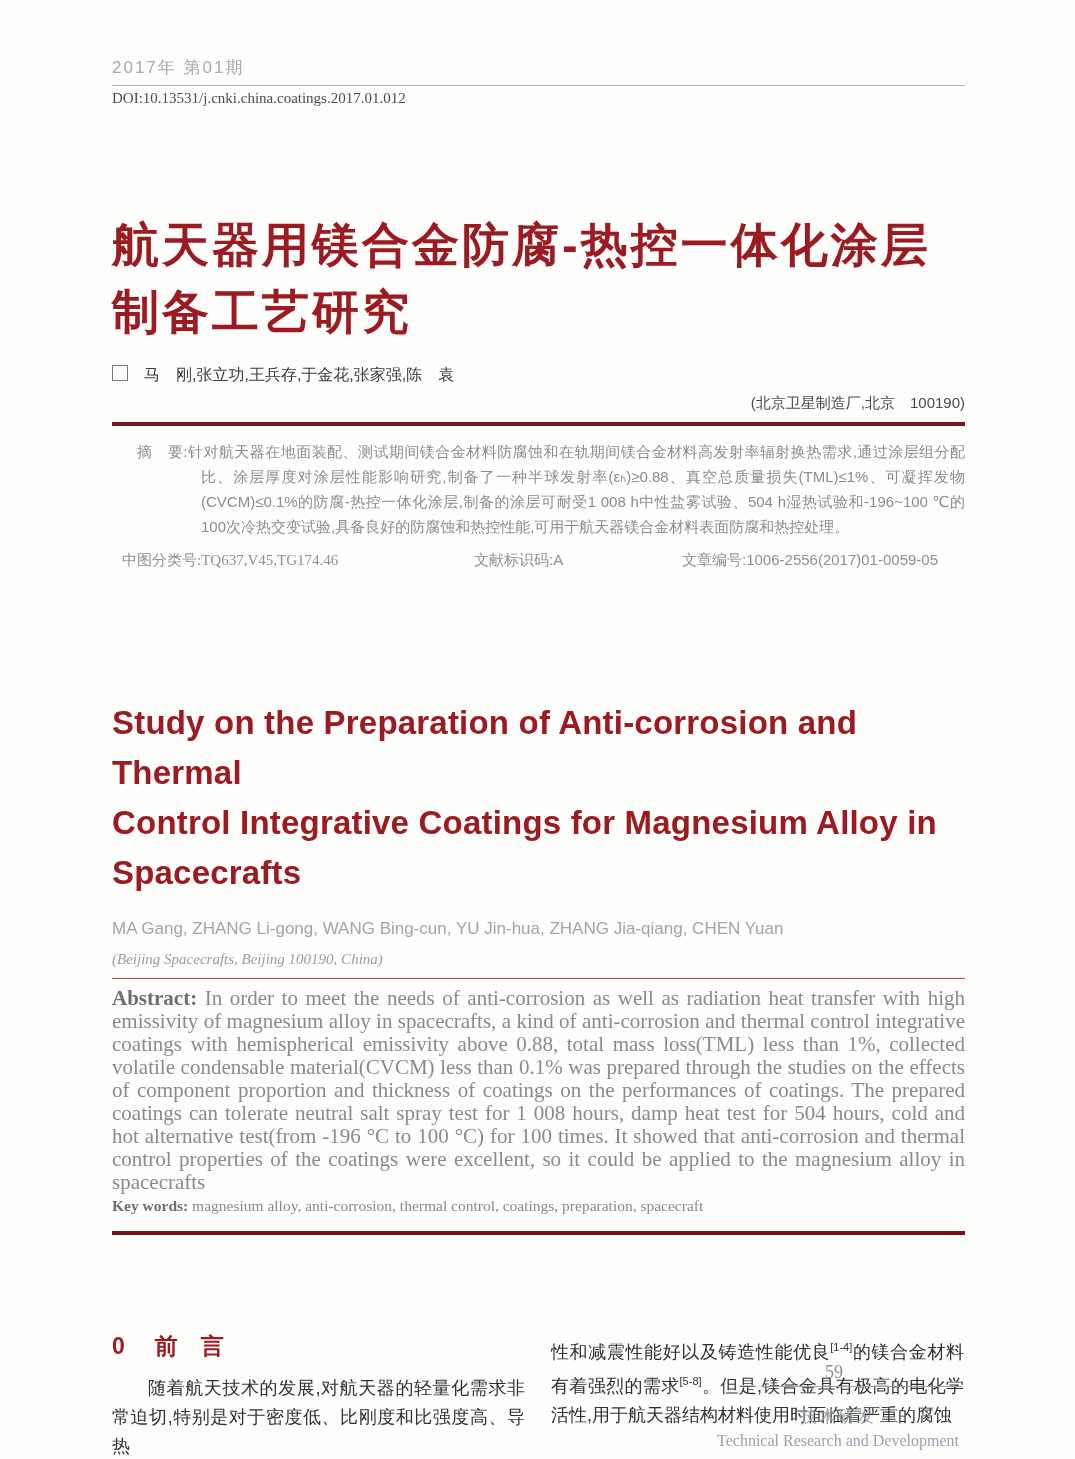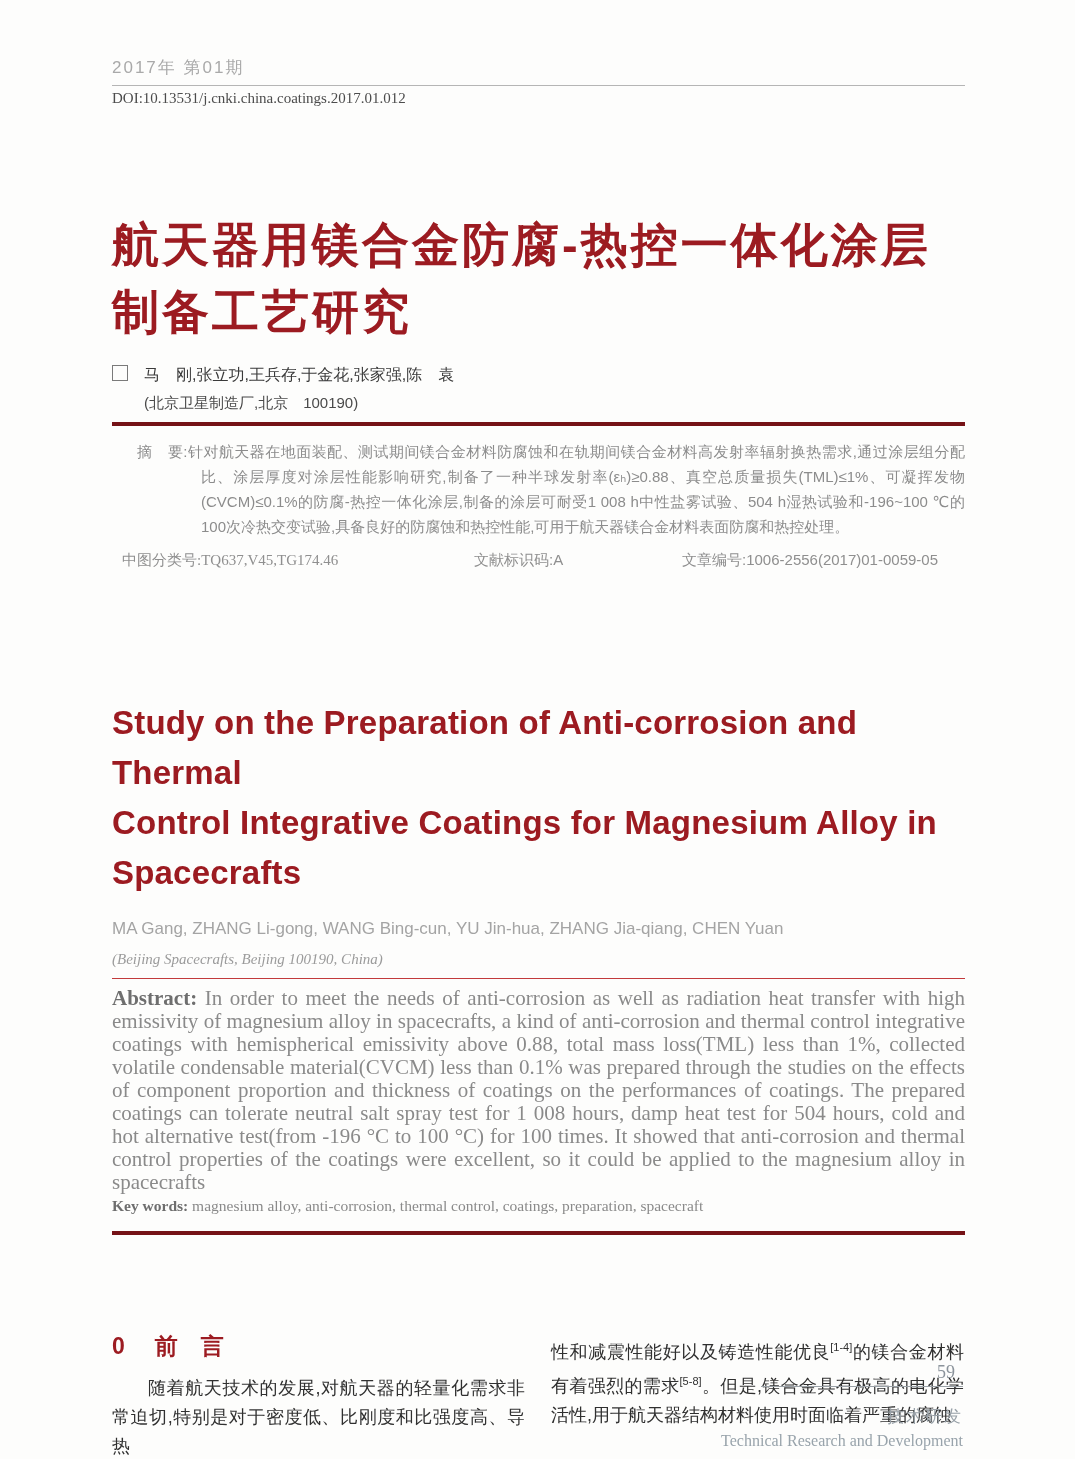--- a/index.html
+++ b/index.html
@@ -19,21 +19,21 @@
   .rule-gray{height:1px;background:#b5b5b5;margin-top:6px;}
   .doi{margin-top:4px;font-size:15px;color:#4c4c4c;font-family:"Liberation Serif","DejaVu Serif",serif;}
   
   .cn-title{
     margin:104px 0 0 0;
     font-size:47px;line-height:67px;font-weight:bold;
     color:#9c1b21;letter-spacing:3px;
   }
   .authors-row{margin-top:20px;font-size:16px;color:#3a3a3a;}
   .authors-row .marker{display:inline-block;width:14px;height:14px;border:1.5px solid #7a7a7a;margin-right:16px;vertical-align:-1px;}
-  .affiliation-cn{margin-top:8px;padding-left:32px;font-size:15px;color:#4a4a4a;}
+  .affiliation-cn{margin-top:8px;padding-left:32px;font-size:15px;color:#4a4a4a;text-align:right;}
   .rule-thick{height:4px;background:#751216;margin-top:9px;}
   
   .cn-abstract{
     margin:13px 0 0 25px;
     font-size:15px;line-height:25px;color:#8c8c8c;
     padding-left:64px;text-indent:-64px;text-align:justify;
   }
   .cn-abstract .label{color:#8c8c8c;}
   .cn-keywords{margin:4px 0 0 25px;font-size:15px;color:#9d9d9d;}
   .clc-row{display:flex;margin:12px 0 0 10px;font-size:15px;color:#8f8f8f;}
@@ -67,21 +67,21 @@
     text-align:justify;
   }
   .body-p.first{text-indent:2em;}
   .body-p sup{font-size:11px;color:#303030;}
   .col-right .body-p{margin-top:2px;}
   
   .footnotes{margin-top:8px;}
   .fn-rule{width:150px;height:2px;background:#4f4f4f;}
   .fn-line{margin-top:5px;font-size:15px;line-height:25px;color:#8e8e8e;}
   
-  .page-footer{position:absolute;right:112px;top:1362px;width:250px;text-align:right;}
+  .page-footer{position:absolute;right:112px;top:1362px;width:250px;text-align:center;}
   .pagenum{font-size:18px;color:#8b939b;font-family:"Liberation Serif","DejaVu Serif",serif;padding-right:8px;}
   .footer-rule{height:1px;background:#9aa1a7;width:202px;margin-left:48px;margin-top:3px;}
   .footer-cn{margin-top:18px;font-size:17px;color:#98a1a8;letter-spacing:2px;}
   .footer-en{margin-top:4px;font-size:16px;color:#98a3ab;font-family:"Liberation Serif","DejaVu Serif",serif;}
 </style>
 </head>
 <body>
 
 <div class="page">
   <div class="content">

